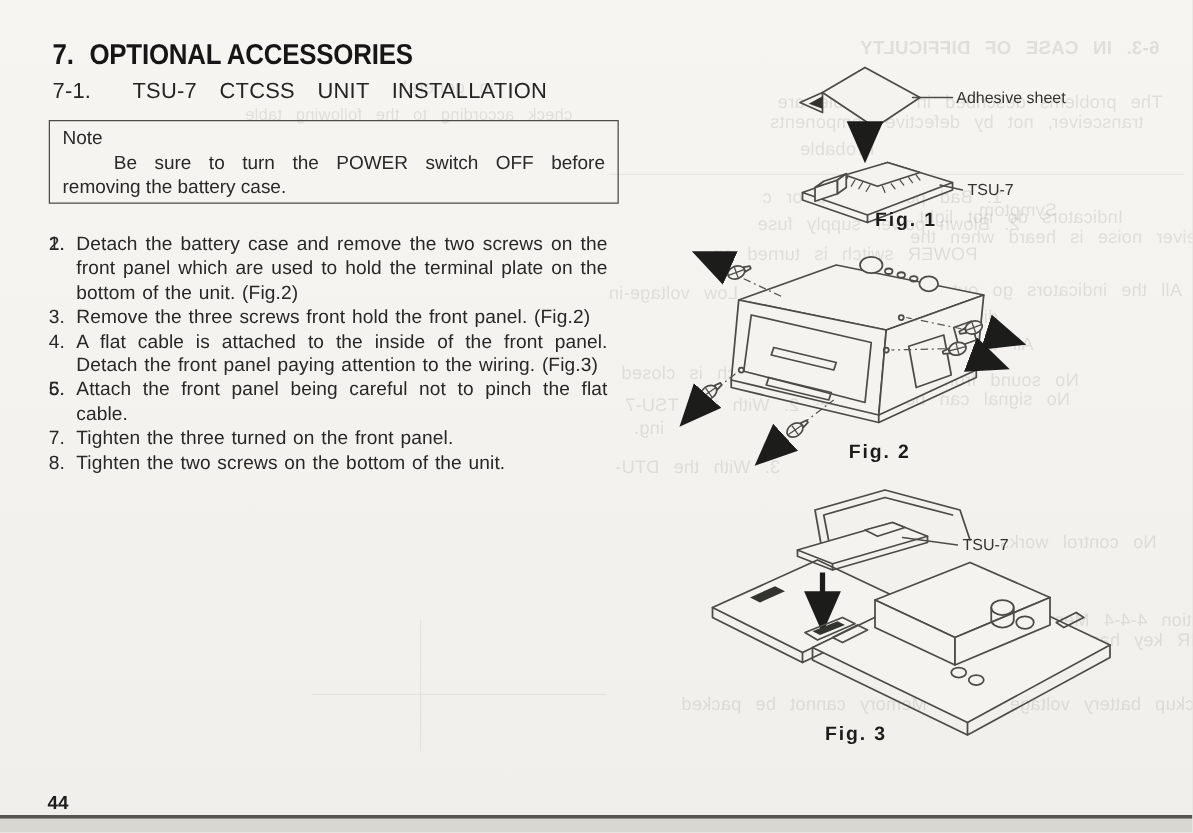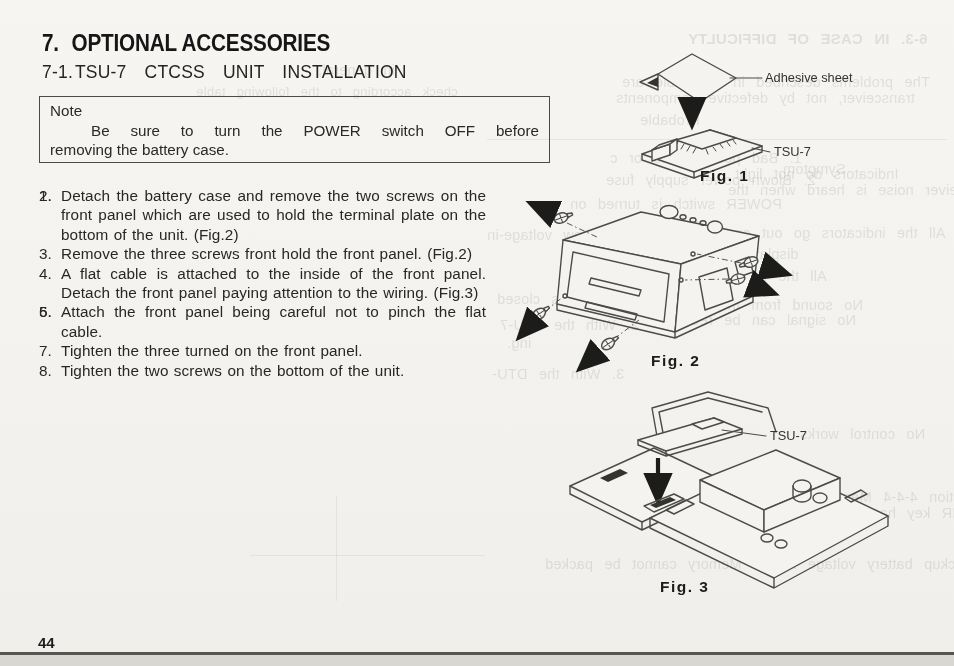--- a/index.html
+++ b/index.html
@@ -15,24 +15,24 @@
   .h1 {
     position:absolute; left:42px; top:30px; white-space:nowrap;
     font-size:23px; font-weight:bold; color:#161616; letter-spacing:-0.2px;
     transform:scaleX(0.9); transform-origin:0 0;
   }
   .h1 .h1num { margin-right:14px; }
   .h2 {
     position:absolute; left:42px; top:62px; white-space:nowrap;
     font-size:17.5px; color:#242422; letter-spacing:0.2px;
   }
-  .h2 .h2num { margin-right:2px; }
+  .h2 .h2num { margin-right:33px; }
   .h2 .h2title { word-spacing:13px;margin-top:12px; }
   .notebox {
-    position:absolute; left:39px; top:96px; width:511px; height:67px;
+    position:absolute; left:39px; top:96px; width:456px; height:67px;
     border:1.6px solid #4a4a46; padding:4px 10px 0 10px;
     font-size:15.2px; line-height:19.5px; color:#292927;
   }
   .note-l1 { text-align:justify; text-align-last:justify;margin-left:41px; }
   .steps {
     position:absolute; left:39px; top:186px; width:447px; margin:0; padding:0;
     list-style:none; font-size:15.3px; line-height:19.4px; color:#272725;
     letter-spacing:0.1px; word-spacing:1px;
   }
   .step { position:relative; padding-left:22px; text-align:justify; }
@@ -151,21 +151,21 @@
       <polygon class="figfill" points="40,102 58,96 58,107 40,113"></polygon>
       <polygon class="figfill" points="40,102 47,97 65,91 58,96"></polygon>
       <polygon class="figfill" points="58,96 65,91 65,102 58,107"></polygon>
 
       <line class="figline" x1="140" y1="100" x2="158" y2="104" style="stroke-width:1.1"></line>
       <text class="figtext" x="162" y="108">TSU-7</text>
       <text class="figcap" x="88" y="133">Fig. 1</text>
     </svg>
   </div>
 
-  <div class="fig" style="left:519px; top:192px;">
+  <div class="fig" style="left:547px; top:192px;">
     <svg width="380" height="185" viewBox="0 0 380 185">
       <defs>
           <marker id="ah2" markerWidth="9" markerHeight="9" refX="5" refY="3.5" orient="auto">
             <path d="M0,0 L8,3.5 L0,7 z" fill="#1c1c1a"></path>
           </marker>
         </defs>
 
       <polygon class="figfill" points="44,48 122,20 240,44 162,72"></polygon>
       <polygon class="figfill" points="44,48 162,72 156,140 38,112"></polygon>
       <polygon class="figfill" points="162,72 240,44 234,104 156,140"></polygon>

